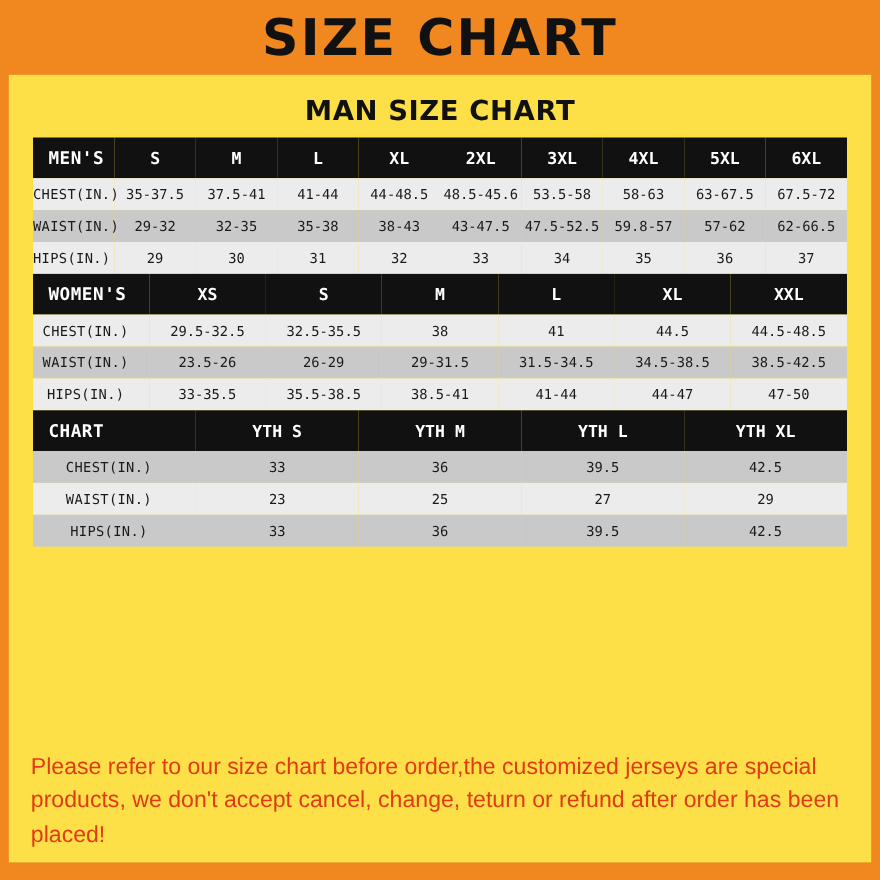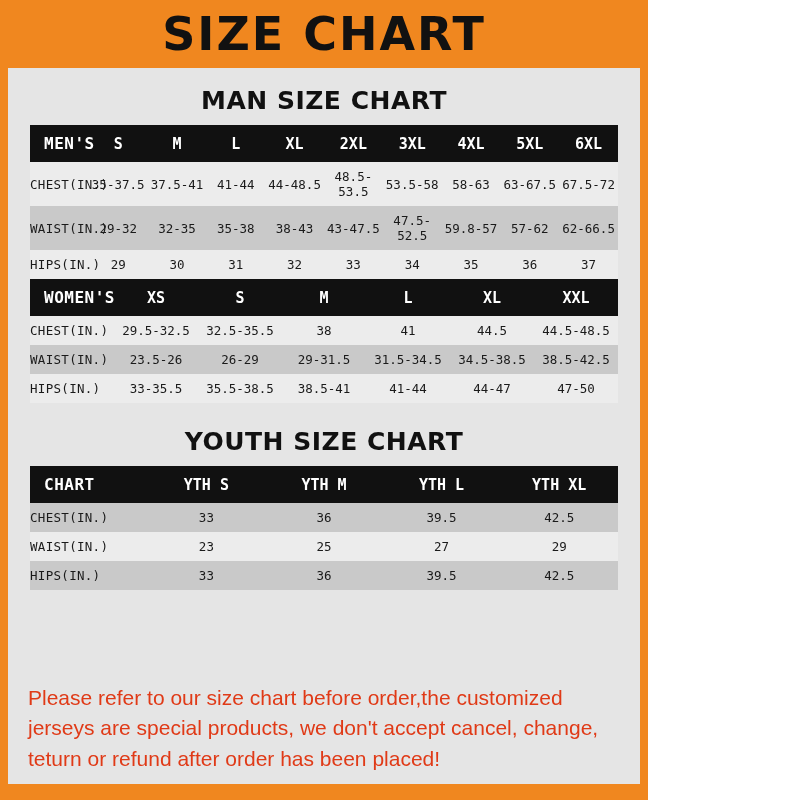--- a/index.html
+++ b/index.html
@@ -7,24 +7,24 @@
     padding: 0;
   }
   body {
     width: 800px;
     height: 800px;
     background: #ffffff;
     font-family: "Liberation Sans", sans-serif;
     overflow: hidden;
   }
   .page {
-    width: 648px;
+    width: 800px;
     height: 800px;
     position: relative;
-    background: #e5e5e5;
+    background: #fde047;
     box-sizing: border-box;
     border-left: 8px solid #f0871f;
     border-right: 8px solid #f0871f;
     display: flex;
     flex-direction: column;
   }
   .header-bar {
     background: #f0871f;
     height: 68px;
     display: flex;
@@ -78,21 +78,21 @@
     letter-spacing: 0.5px;
   }
   table.size-table tbody td {
     font-family: "DejaVu Sans Mono", monospace;
     font-size: 12.5px;
     color: #1a1a1a;
     text-align: center;
     padding: 7px 0;
   }
   table.size-table tbody td.rowhead {
-    text-align: left;
+    text-align: center;
     padding-right: 10px;
     font-size: 12.5px;
     letter-spacing: 0.3px;
   }
   tr.odd td { background: #ececec; }
   tr.even td { background: #c9c9c9; }
 
   
   .women-table tbody td, .youth-table tbody td { font-size: 13.5px; padding: 8px 0; }
   .women-table thead th { font-size: 16px; padding: 11px 0; }
@@ -140,21 +140,21 @@
             <th>6XL</th>
           </tr>
         </thead>
       <tbody>
           <tr class="odd">
             <td class="rowhead">CHEST(IN.)</td>
             <td>35-37.5</td>
             <td>37.5-41</td>
             <td>41-44</td>
             <td>44-48.5</td>
-            <td>48.5-53.5</td>
+            <td>48.5-45.6</td>
             <td>53.5-58</td>
             <td>58-63</td>
             <td>63-67.5</td>
             <td>67.5-72</td>
           </tr>
           <tr class="even">
             <td class="rowhead">WAIST(IN.)</td>
             <td>29-32</td>
             <td>32-35</td>
             <td>35-38</td>
@@ -216,21 +216,20 @@
             <td>33-35.5</td>
             <td>35.5-38.5</td>
             <td>38.5-41</td>
             <td>41-44</td>
             <td>44-47</td>
             <td>47-50</td>
           </tr>
         </tbody>
     </table>
 
-    <div class="section-title t-youth">YOUTH SIZE CHART</div>
     <table class="size-table youth-table">
       <thead>
           <tr>
             <th class="rowhead">CHART</th>
             <th>YTH S</th>
             <th>YTH M</th>
             <th>YTH L</th>
             <th>YTH XL</th>
           </tr>
         </thead>

